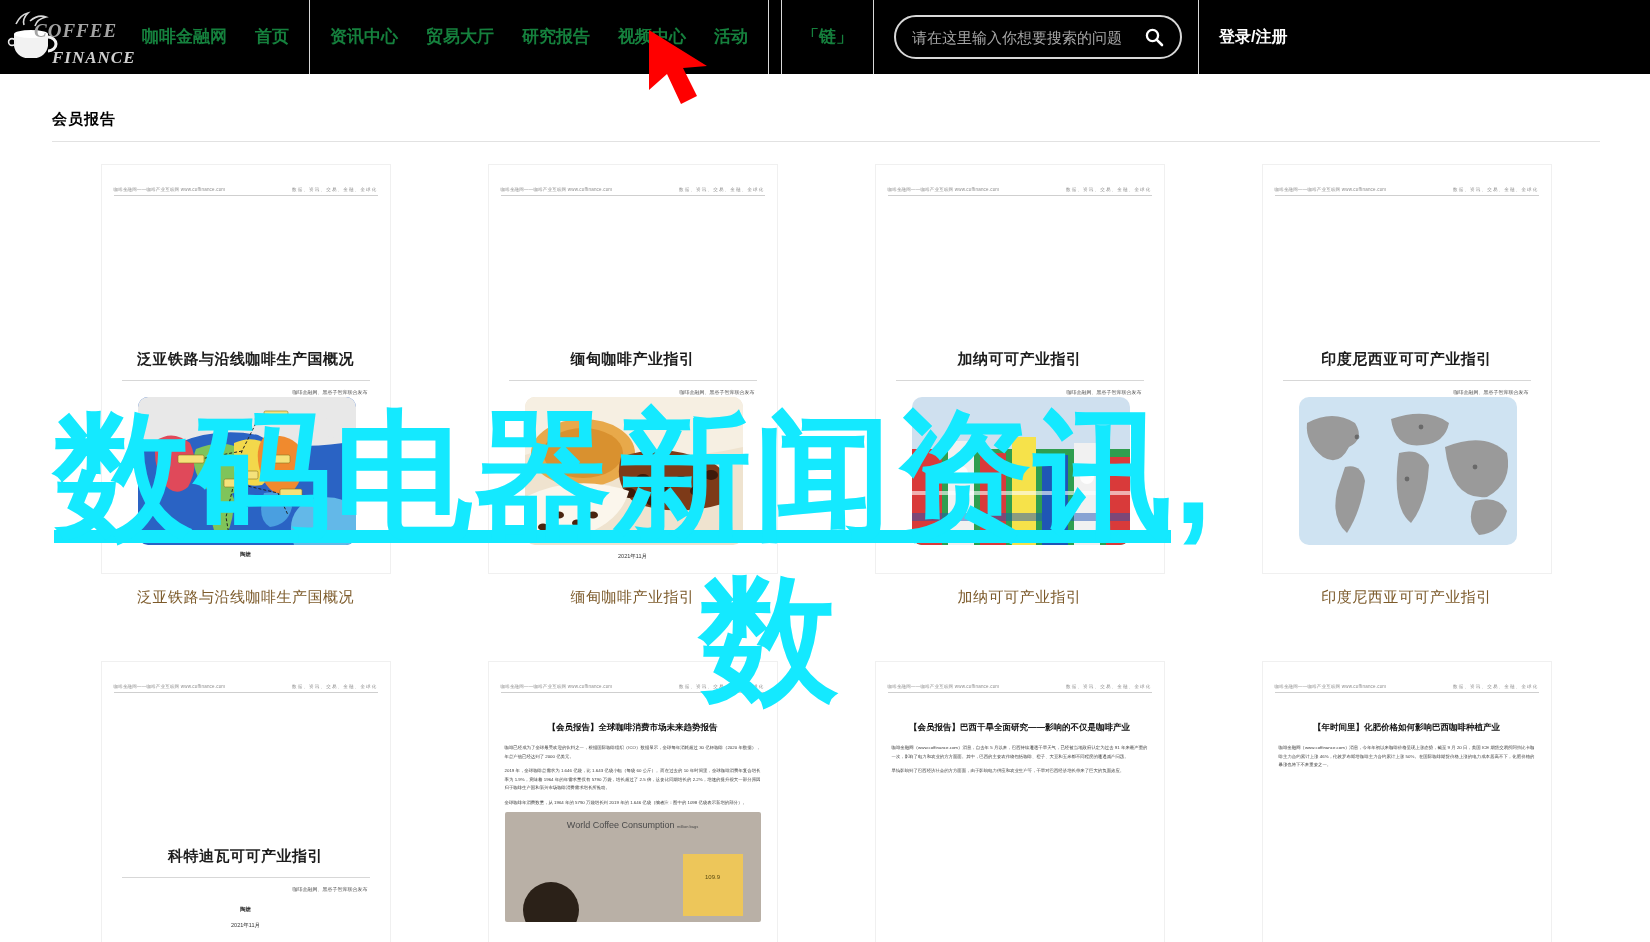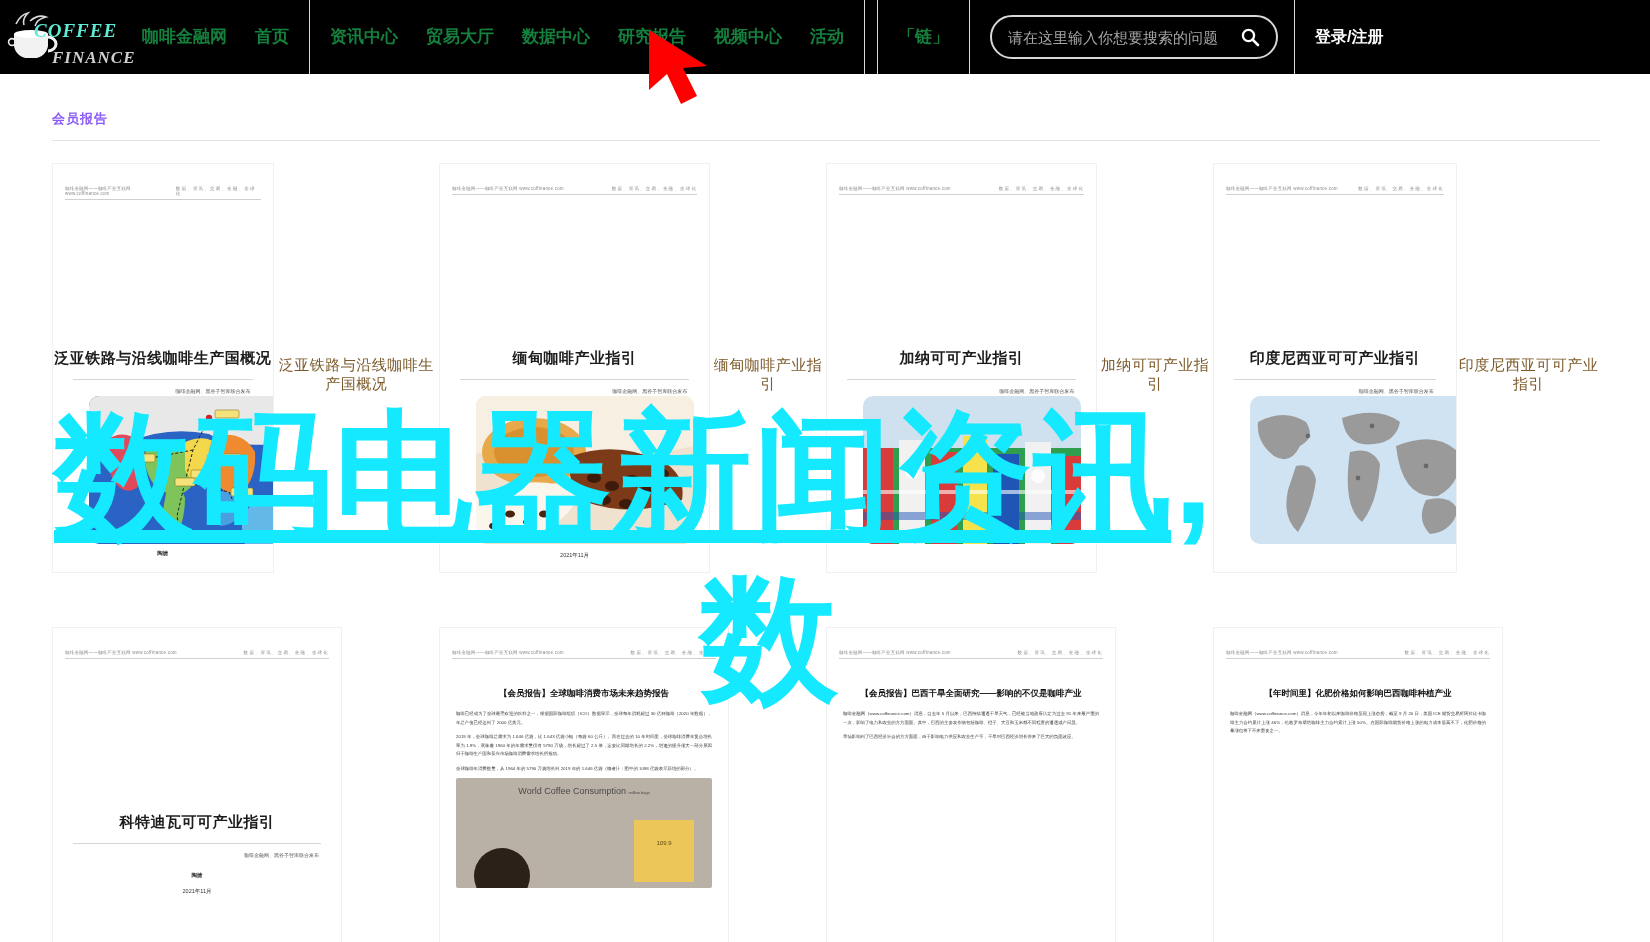--- a/index.html
+++ b/index.html
@@ -27,21 +27,21 @@
   }
   .logo-cup {
     position: relative;
     width: 120px; height: 58px;
   }
   .logo-text1 {
     position: absolute; left: 30px; top: 12px;
     font-family: "Liberation Serif", "DejaVu Serif", serif;
     font-style: italic; font-weight: bold;
     font-size: 19px; letter-spacing: 1px;
-    color: #5eead4;
+    color: #a3a3a3;
   }
   .logo-text2 {
     position: absolute; left: 48px; top: 40px;
     font-family: "Liberation Serif", "DejaVu Serif", serif;
     font-style: italic; font-weight: bold;
     font-size: 17px; letter-spacing: 1px;
     color: #cfcfcf;
   }
   .nav-group {
     display: flex; align-items: center; height: 74px;
@@ -103,34 +103,35 @@
     width: 1650px;
     padding: 0 52px;
   }
   .section-head {
     margin-top: 36px;
     padding-bottom: 12px;
     border-bottom: 1px solid #e2e2e2;
     width: 1548px;
   }
   .section-title {
-    font-size: 13px;
+    font-size: 15px;
     font-weight: bold;
-    color: #8b5cf6;
+    color: #000000;
     letter-spacing: 1px;
   }
   .grid {
     display: flex;
     flex-wrap: wrap;
     width: 1548px;
     margin-top: 22px;
   }
   .card {
     width: 387px;
     display: flex;
+    flex-direction: column;
     align-items: center;
     cursor: pointer;
   }
   .thumb {
     width: 290px;
     height: 410px;
     background: #ffffff;
     border: 1px solid #f0f0f0;
     position: relative;
     overflow: hidden;
@@ -265,21 +266,20 @@
   <div class="nav-group">
     <div class="nav-item">咖啡金融网</div>
     <div class="nav-item">首页</div>
   </div>
 
   <div class="nav-sep"></div>
 
   <div class="nav-group">
     <div class="nav-item">资讯中心</div>
     <div class="nav-item">贸易大厅</div>
-    <div class="nav-item">数据中心</div>
     <div class="nav-item">研究报告</div>
     <div class="nav-item">视频中心</div>
     <div class="nav-item">活动</div>
   </div>
 
   <div class="nav-sep"></div>
 
 
   <div class="nav-sep"></div>
 

